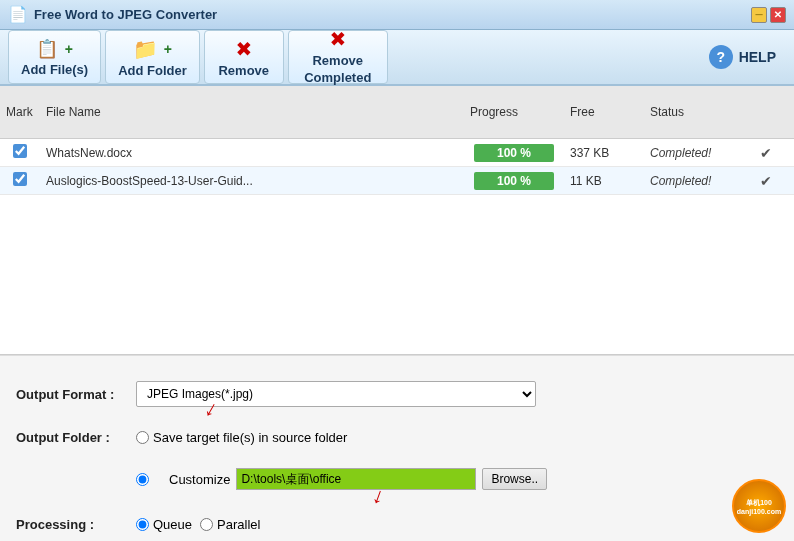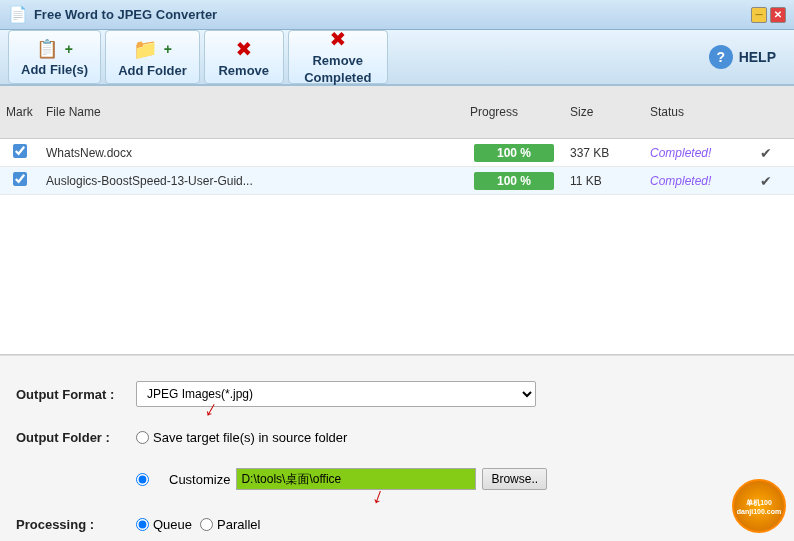--- a/index.html
+++ b/index.html
@@ -138,21 +138,21 @@
       background: #4caf50;
       color: white;
       text-align: center;
       padding: 2px 0;
       font-size: 12px;
       font-weight: bold;
       border-radius: 2px;
       margin: 0 4px;
     }
     .status-completed {
-      color: #8b5cf6;
+      color: #404040;
       font-style: italic;
       font-size: 12px;
     }
     .checkbox {
       width: 14px;
       height: 14px;
       accent-color: #4a90d9;
     }
     .checkmark {
       color: #555;
@@ -329,21 +329,21 @@
     <div class="help-btn">
       <div class="help-icon">?</div>
       <span>HELP</span>
     </div>
   </div>
 
   <div class="file-list-header">
     <div class="file-list-header-cell">Mark</div>
     <div class="file-list-header-cell">File Name</div>
     <div class="file-list-header-cell">Progress</div>
-    <div class="file-list-header-cell">Size</div>
+    <div class="file-list-header-cell">Free</div>
     <div class="file-list-header-cell">Status</div>
     <div class="file-list-header-cell"></div>
   </div>
 
   <div style="background:white;">
 
     <div class="file-list-row">
       <div class="file-list-cell" style="text-align:center;">
         <input type="checkbox" class="checkbox" checked="" style="">
       </div>

